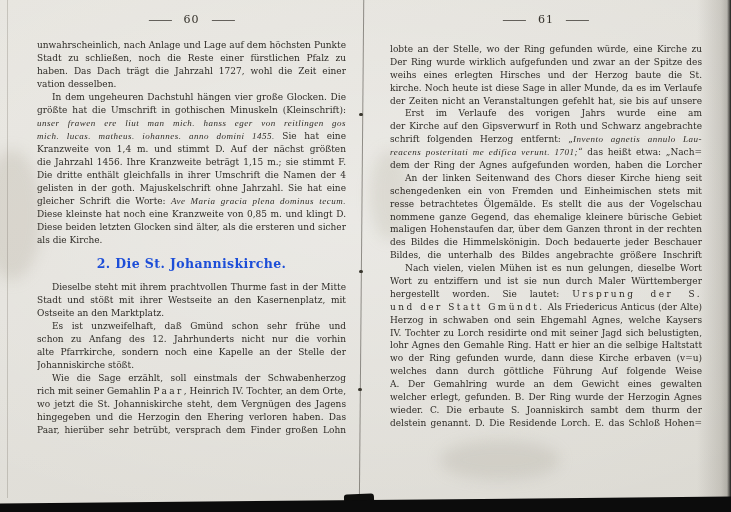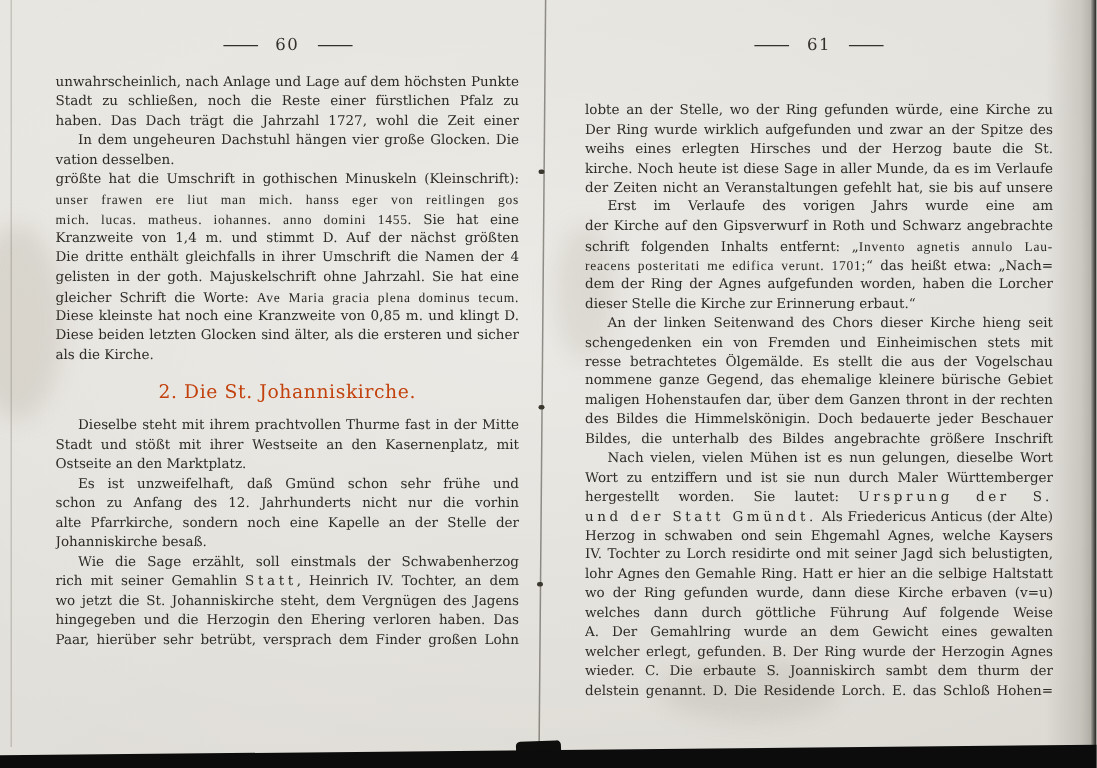--- a/index.html
+++ b/index.html
@@ -28,45 +28,45 @@
   .gdot-3{left:358px;top:388px;}
   .right-shade{position:absolute;right:0;top:0;height:100%;width:34px;
     background:linear-gradient(to right, rgba(90,84,72,0) 0%, rgba(90,84,72,0.18) 70%, rgba(60,56,48,0.35) 100%);}
   .right-edge{position:absolute;right:0;top:0;height:100%;width:4px;
     background:linear-gradient(to right, rgba(20,20,18,0) 0%, rgba(20,20,18,0.55) 60%, rgba(8,8,6,0.85) 100%);}
   .bottom-band{position:absolute;left:-10px;width:760px;height:26px;bottom:-14px;
     background:#0c0c0c;transform:rotate(-0.55deg);}
   .gutter-blob{position:absolute;left:344px;width:30px;height:9px;bottom:9px;
     background:#0e0e0c;transform:rotate(-2deg);border-radius:3px 3px 0 0;}
 
-  .page-col{position:absolute;top:23px;}
+  .page-col{position:absolute;top:13px;}
   #left-col{left:37px;width:309px;}
   #right-col{left:390px;width:312px;}
 
   .pg-header{text-align:center;font-size:11px;line-height:14px;height:14px;color:#34312b;}
   #left-col .pg-header{margin-bottom:12px;}
-  #right-col .pg-header{margin-bottom:31px;}
+  #right-col .pg-header{margin-bottom:16px;}
   .pgnum{margin:0 18px;letter-spacing:1px;}
   .hdash{display:inline-block;transform:scaleX(2.3);}
 
   .ln{
     font-size:9px;
     text-align:justify;text-align-last:justify;
     overflow:hidden;
   }
   #left-col .ln{line-height:13px;height:13px;}
   #right-col .ln{line-height:12.9px;height:12.9px;}
   .end{text-align-last:left;}
   .ind{text-indent:15px;}
-  .ant{font-family:"Liberation Serif", serif;letter-spacing:0.5px;}
+  .ant{font-family:"Liberation Serif", serif;letter-spacing:0.5px;font-style:italic;}
   .sperr{letter-spacing:2.4px;}
   .heading{
-    font-weight:normal;text-align:center;
+    font-weight:bold;text-align:center;
     font-size:12.5px;line-height:16px;height:16px;
-    margin:9px 0 9px 0;letter-spacing:0.4px;color:#c2410c;
+    margin:9px 0 9px 0;letter-spacing:0.4px;color:#1d4ed8;
     overflow:hidden;
   }
 </style>
 </head>
 <body>
 
 <div class="scan-bg"></div>
 <div class="stain stain-a"></div>
 <div class="stain stain-b"></div>
 <div class="stain stain-c"></div>
@@ -74,62 +74,62 @@
 
 <div class="page-spread">
 
   <div class="page-col" id="left-col">
     <div class="pg-header">
       <span class="hdash">—</span><span class="pgnum">60</span><span class="hdash">—</span>
     </div>
     <div class="ln">unwahrscheinlich, nach Anlage und Lage auf dem höchsten Punkte der</div>
     <div class="ln">Stadt zu schließen, noch die Reste einer fürstlichen Pfalz zu erkennen</div>
     <div class="ln">haben. Das Dach trägt die Jahrzahl 1727, wohl die Zeit einer Reno=</div>
+    <div class="ln end">vation desselben.</div>
     <div class="ln ind">In dem ungeheuren Dachstuhl hängen vier große Glocken. Die</div>
-    <div class="ln end">vation desselben.</div>
     <div class="ln">größte hat die Umschrift in gothischen Minuskeln (Kleinschrift): Zu</div>
     <div class="ln"><span class="ant">unser frawen ere liut man mich. hanss eger von reitlingen gos</span></div>
     <div class="ln"><span class="ant">mich. lucas. matheus. iohannes. anno domini 1455.</span><span> Sie hat eine</span></div>
     <div class="ln">Kranzweite von 1,4 m. und stimmt D. Auf der nächst größten stehen</div>
+    <div class="ln">die Jahrzahl 1456. Ihre Kranzweite beträgt 1,15 m.; sie stimmt F.</div>
     <div class="ln">Die dritte enthält gleichfalls in ihrer Umschrift die Namen der 4 Evan=</div>
     <div class="ln">gelisten in der goth. Majuskelschrift ohne Jahrzahl. Sie hat eine Kranz=</div>
     <div class="ln"><span>gleicher Schrift die Worte: </span><span class="ant">Ave Maria gracia plena dominus tecum.</span></div>
     <div class="ln">Diese kleinste hat noch eine Kranzweite von 0,85 m. und klingt D.</div>
     <div class="ln">Diese beiden letzten Glocken sind älter, als die ersteren und sicher so alt</div>
     <div class="ln end">als die Kirche.</div>
     <div class="heading">2. Die St. Johanniskirche.</div>
     <div class="ln ind">Dieselbe steht mit ihrem prachtvollen Thurme fast in der Mitte der</div>
     <div class="ln">Stadt und stößt mit ihrer Westseite an den Kasernenplatz, mit ihrer</div>
     <div class="ln end">Ostseite an den Marktplatz.</div>
     <div class="ln ind">Es ist unzweifelhaft, daß Gmünd schon sehr frühe und jedenfalls</div>
     <div class="ln">schon zu Anfang des 12. Jahrhunderts nicht nur die vorhin angeführte</div>
     <div class="ln">alte Pfarrkirche, sondern noch eine Kapelle an der Stelle der jetzigen St.</div>
-    <div class="ln end">Johanniskirche besaß.</div>
+    <div class="ln end">Johanniskirche stößt.</div>
     <div class="ln ind">Wie die Sage erzählt, soll einstmals der Schwabenherzog Fried=</div>
-    <div class="ln"><span>rich mit seiner Gemahlin </span><span class="sperr">Statt</span><span>, Heinrich IV. Tochter, an dem Orte,</span></div>
+    <div class="ln"><span>rich mit seiner Gemahlin </span><span class="sperr">Paar</span><span>, Heinrich IV. Tochter, an dem Orte,</span></div>
     <div class="ln">wo jetzt die St. Johanniskirche steht, dem Vergnügen des Jagens sich</div>
     <div class="ln">hingegeben und die Herzogin den Ehering verloren haben. Das hohe</div>
     <div class="ln">Paar, hierüber sehr betrübt, versprach dem Finder großen Lohn und ge=</div>
   </div>
 
   <div class="page-col" id="right-col">
     <div class="pg-header">
       <span class="hdash">—</span><span class="pgnum">61</span><span class="hdash">—</span>
     </div>
     <div class="ln">lobte an der Stelle, wo der Ring gefunden würde, eine Kirche zu bauen.</div>
     <div class="ln">Der Ring wurde wirklich aufgefunden und zwar an der Spitze des Ge=</div>
     <div class="ln">weihs eines erlegten Hirsches und der Herzog baute die St. Joannis=</div>
     <div class="ln">kirche. Noch heute ist diese Sage in aller Munde, da es im Verlaufe</div>
     <div class="ln">der Zeiten nicht an Veranstaltungen gefehlt hat, sie bis auf unsere Zeit</div>
     <div class="ln ind">Erst im Verlaufe des vorigen Jahrs wurde eine am Triumphbogen</div>
     <div class="ln">der Kirche auf den Gipsverwurf in Roth und Schwarz angebrachte In=</div>
-    <div class="ln"><span>schrift folgenden Inhalts entfernt: „</span><span class="ant">Invento agnetis annulo Lau-</span></div>
+    <div class="ln"><span>schrift folgenden Herzog entfernt: „</span><span class="ant">Invento agnetis annulo Lau-</span></div>
     <div class="ln"><span class="ant">reacens posteritati me edifica verunt. 1701;</span><span>“ das heißt etwa: „Nach=</span></div>
     <div class="ln">dem der Ring der Agnes aufgefunden worden, haben die Lorcher an</div>
-    <div class="ln end">dieser Stelle die Kirche zur Erinnerung erbaut.“</div>
     <div class="ln ind">An der linken Seitenwand des Chors dieser Kirche hieng seit Men=</div>
     <div class="ln">schengedenken ein von Fremden und Einheimischen stets mit hohem Inte=</div>
     <div class="ln">resse betrachtetes Ölgemälde. Es stellt die aus der Vogelschau aufge=</div>
     <div class="ln">nommene ganze Gegend, das ehemalige kleinere bürische Gebiet der nach=</div>
     <div class="ln">maligen Hohenstaufen dar, über dem Ganzen thront in der rechten Ecke</div>
     <div class="ln">des Bildes die Himmelskönigin. Doch bedauerte jeder Beschauer des</div>
     <div class="ln">Bildes, die unterhalb des Bildes angebrachte größere Inschrift nicht lesen</div>
     <div class="ln ind">Nach vielen, vielen Mühen ist es nun gelungen, dieselbe Wort für</div>
     <div class="ln">Wort zu entziffern und ist sie nun durch Maler Württemberger leserlich</div>
     <div class="ln"><span>hergestellt worden. Sie lautet: </span><span class="sperr">Ursprung der S. Joanniskirche</span></div>

